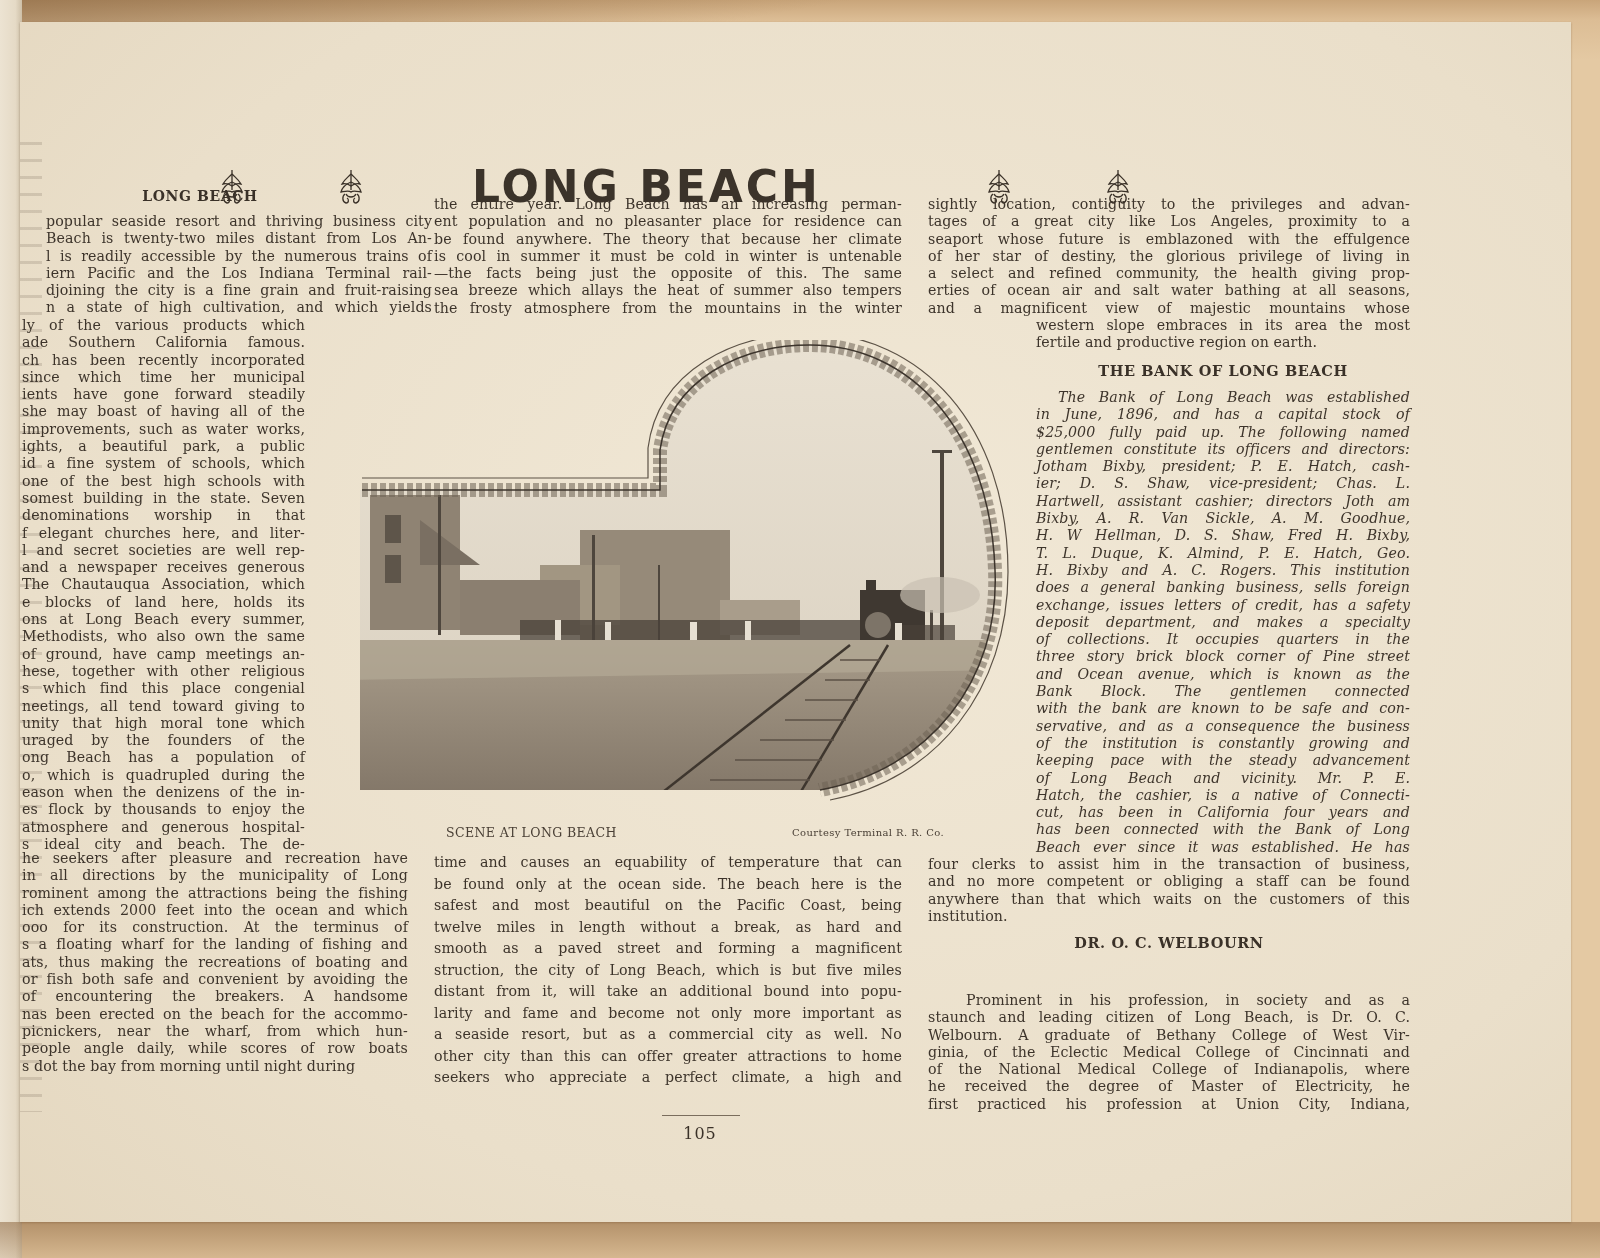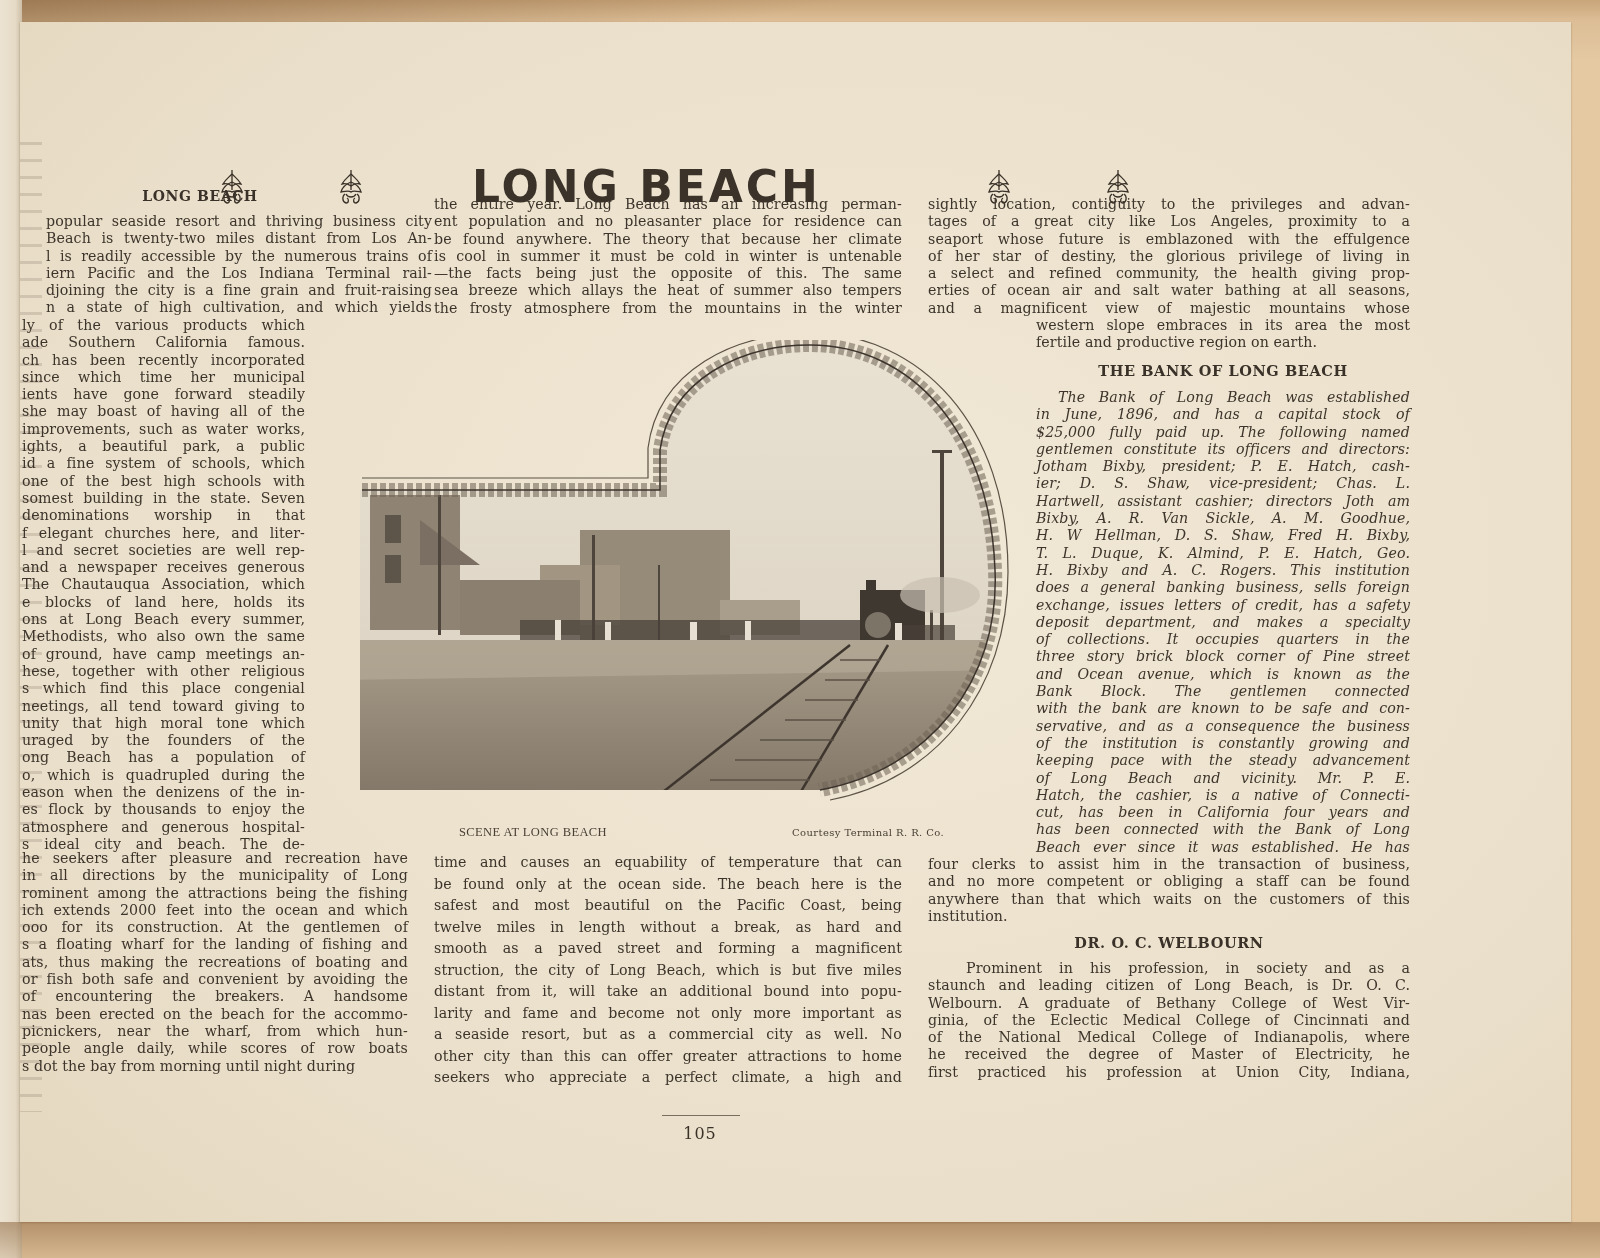--- a/index.html
+++ b/index.html
@@ -166,21 +166,21 @@
     <span class="ln">eason when the denizens of the in-</span>
     <span class="ln">es flock by thousands to enjoy the</span>
     <span class="ln">atmosphere and generous hospital-</span>
     <span class="ln">s ideal city and beach. The de-</span>
   </div>
   <div class="col-text abs" style="left:2px; top:828px; width:386px;">
     <span class="ln">he seekers after pleasure and recreation have</span>
     <span class="ln">in all directions by the municipality of Long</span>
     <span class="ln">rominent among the attractions being the fishing</span>
     <span class="ln">ich extends 2000 feet into the ocean and which</span>
-    <span class="ln">ooo for its construction. At the gentlemen of</span>
+    <span class="ln">ooo for its construction. At the terminus of</span>
     <span class="ln">s a floating wharf for the landing of fishing and</span>
     <span class="ln">ats, thus making the recreations of boating and</span>
     <span class="ln">or fish both safe and convenient by avoiding the</span>
     <span class="ln">of encountering the breakers. A handsome</span>
     <span class="ln">nas been erected on the beach for the accommo-</span>
     <span class="ln">picnickers, near the wharf, from which hun-</span>
     <span class="ln">people angle daily, while scores of row boats</span>
     <span class="ln last">s dot the bay from morning until night during</span>
   </div>
 
@@ -261,21 +261,21 @@
           <line x1="340" y1="460" x2="458" y2="460"></line>
         </g>
       </g>
 
       <path d="M22 150 L320 150 L320 110 C330 40 400 5 470 5 C570 5 650 90 655 230 C660 340 590 430 480 450" fill="none" stroke="#6d6253" stroke-width="14" stroke-dasharray="6 3" opacity="0.55"></path>
       <path d="M22 150 L320 150 L320 110 C330 40 400 5 470 5 C570 5 650 90 655 230 C660 340 590 430 480 450" fill="none" stroke="#3c342c" stroke-width="1.5"></path>
       <path d="M22 138 L308 138 L308 108 C318 30 395 -7 470 -7 C580 -7 668 85 668 232 C668 350 596 440 490 460" fill="none" stroke="#5c5246" stroke-width="1.2"></path>
     </svg>
   </div>
 
-  <div class="caption" style="left:439px; top:803px;font-family:Liberation Serif, serif;">SCENE AT LONG BEACH</div>
+  <div class="caption" style="left:426px; top:803px;">SCENE AT LONG BEACH</div>
   <div class="caption" style="left:772px; top:805px; font-size:10px;">Courtesy Terminal R. R. Co.</div>
 
   <div class="col-text abs" style="left:414px; top:830px; width:468px; line-height:21.5px;">
     <span class="ln">time and causes an equability of temperature that can</span>
     <span class="ln">be found only at the ocean side. The beach here is the</span>
     <span class="ln">safest and most beautiful on the Pacific Coast, being</span>
     <span class="ln">twelve miles in length without a break, as hard and</span>
     <span class="ln">smooth as a paved street and forming a magnificent</span>
     <span class="ln">struction, the city of Long Beach, which is but five miles</span>
     <span class="ln">distant from it, will take an additional bound into popu-</span>
@@ -331,21 +331,21 @@
   </div>
   <div class="col-text abs" style="left:908px; top:834px; width:482px;">
     <span class="ln">four clerks to assist him in the transaction of business,</span>
     <span class="ln">and no more competent or obliging a staff can be found</span>
     <span class="ln">anywhere than that which waits on the customers of this</span>
     <span class="ln last">institution.</span>
   </div>
 
   <div class="subhead abs" style="left:908px; top:912px; width:482px;">DR. O. C. WELBOURN</div>
   <div class="col-text abs" style="left:908px; top:938px; width:482px;">
-    <span class="ln" style="padding-left:38px; box-sizing:border-box;">Prominent in his profession, in society and as a</span>
+    <span class="ln" style="padding-left:38px; box-sizing:border-box;margin-top:32px;">Prominent in his profession, in society and as a</span>
     <span class="ln">staunch and leading citizen of Long Beach, is Dr. O. C.</span>
     <span class="ln">Welbourn. A graduate of Bethany College of West Vir-</span>
     <span class="ln">ginia, of the Eclectic Medical College of Cincinnati and</span>
     <span class="ln">of the National Medical College of Indianapolis, where</span>
     <span class="ln">he received the degree of Master of Electricity, he</span>
     <span class="ln">first practiced his profession at Union City, Indiana,</span>
   </div>
 
   <div class="page-rule"></div>
   <div class="page-num">105</div>

